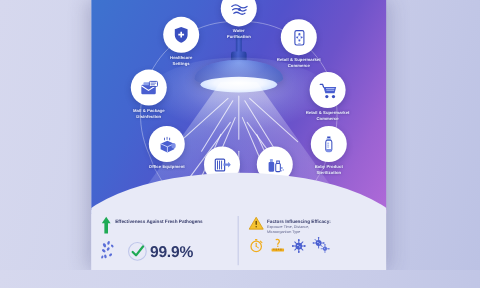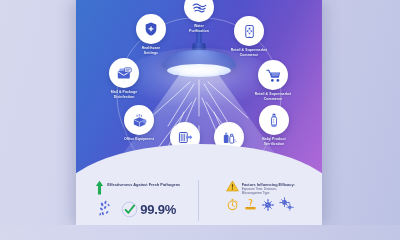--- a/index.html
+++ b/index.html
@@ -95,21 +95,21 @@
     white-space:pre-line;
   }
 
   #arc { position:absolute; left:0; top:0; width:246px; height:178px; pointer-events:none; }
 
   
   #stats {
     position:absolute; left:0; bottom:0; width:100%; height:50px;
     display:flex; padding:5px 8px 4px;
   }
-  .stat { flex:1; display:flex; flex-direction:column;align-items:center; }
+  .stat { flex:1; display:flex; flex-direction:column; }
   .stat.left { padding-right:6px; }
   .stat.right { padding-left:8px; border-left:1px solid #c9cee8; }
   .stat-head { display:flex; align-items:flex-start; gap:3px; }
   .stat-title {
     font-size:3.9px; font-weight:700; color:#3a3f6d; line-height:1.3;
     padding-top:2px;
   }
   .stat-sub { font-size:3.1px; font-weight:400; color:#5b5f88; line-height:1.35; }
   .stat-body { display:flex; align-items:center; gap:2px; margin-top:3px; }
   #pct { font-size:13px; font-weight:700; color:#2f3a6e; letter-spacing:-.2px; }

